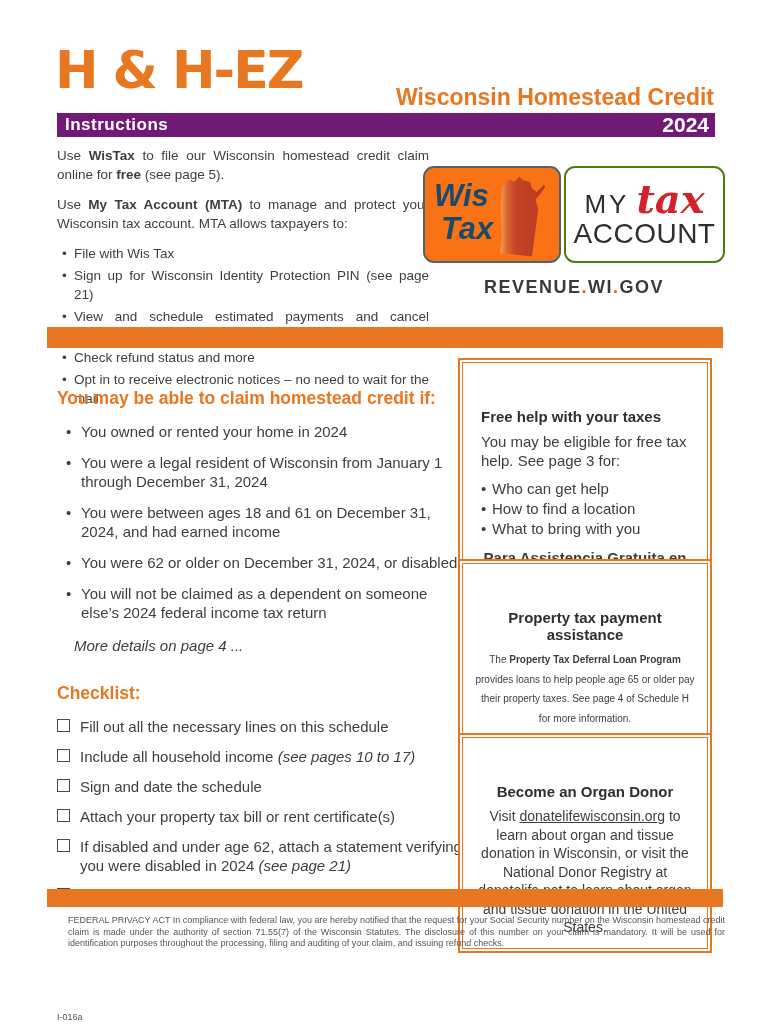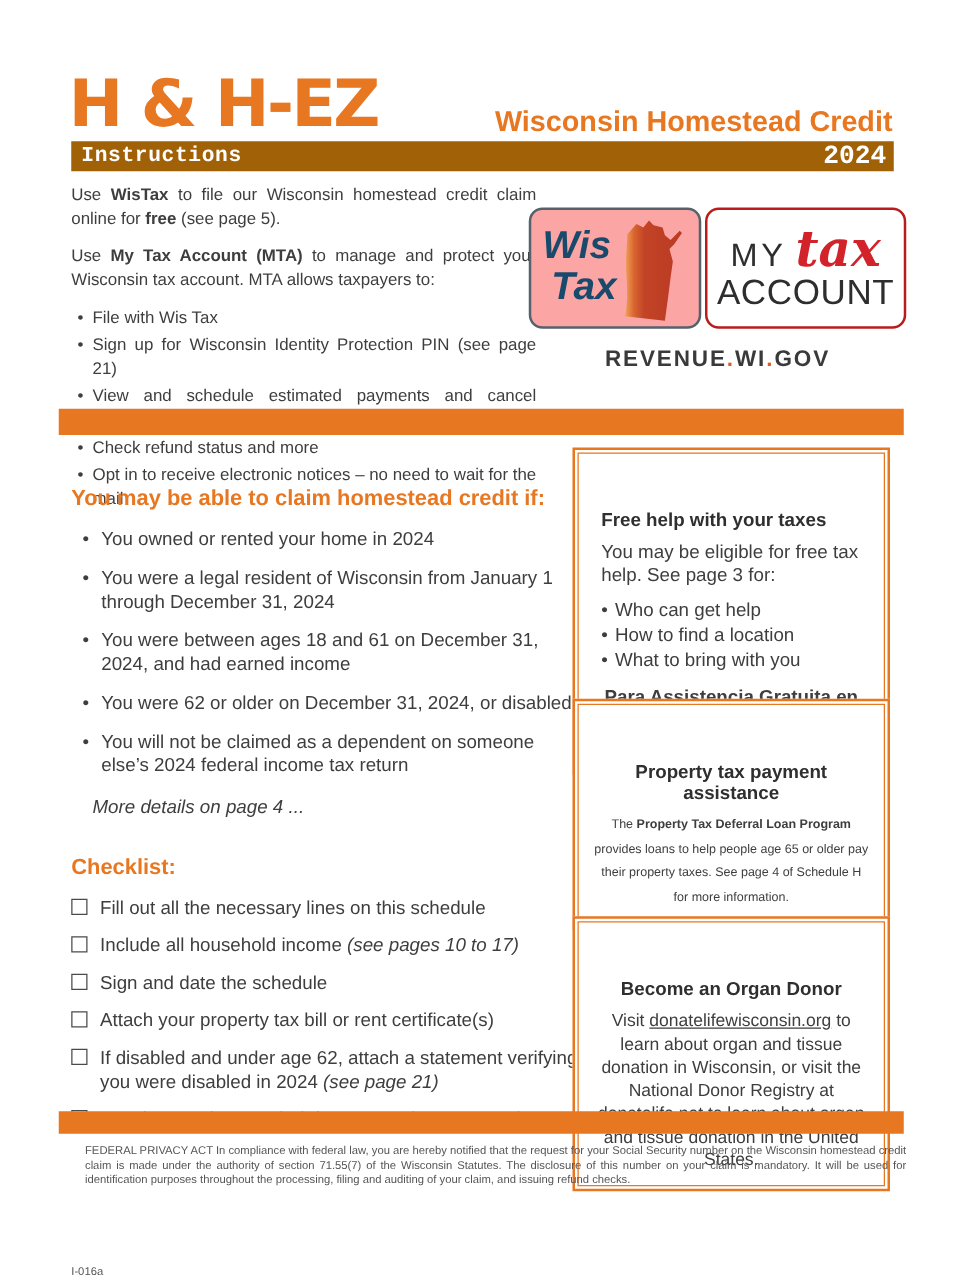--- a/index.html
+++ b/index.html
@@ -1,62 +1,62 @@
 <!DOCTYPE html>
 <html><head>
 <meta charset="utf-8">
 <style>
   * { margin:0; padding:0; box-sizing:border-box; }
   html,body { width:770px; height:1024px; background:#ffffff; overflow:hidden; }
   body { font-family:"Liberation Sans", sans-serif; color:#3e3e3e; position:relative; }
 
   
   .form-code {
-    position:absolute; left:55px; top:58px;
+    position:absolute; left:55px; top:44px;
     font-family:"DejaVu Sans", sans-serif;
     font-weight:bold; font-size:52px; line-height:1;
     letter-spacing:-2px; color:#e87722;
   }
   .doc-title {
     position:absolute; right:56px; top:84px;
     font-size:23px; font-weight:bold; color:#e87722;
   }
   .header-bar {
     position:absolute; left:57px; top:113px; width:658px; height:24px;
-    background:#a16207; display:flex; align-items:center; justify-content:space-between;font-family:Liberation Mono, monospace;
+    background:#701a75; display:flex; align-items:center; justify-content:space-between;
   }
   .header-bar .instructions { color:#fff; font-weight:bold; font-size:17px; padding-left:8px; letter-spacing:.5px; }
   .header-bar .year { color:#fff; font-weight:bold; font-size:21px; padding-right:6px; }
 
   
   .intro-left {
     position:absolute; left:57px; top:146px; width:372px;
     font-size:13.5px; line-height:19px; text-align:justify;
   }
   .intro-left p { margin-bottom:11px; }
   .plain-list { list-style:none; }
   .plain-list li { position:relative; padding-left:17px; margin-bottom:3px; text-align:justify; }
   .plain-list li::before { content:"•"; position:absolute; left:5px; }
 
   
   .logos { position:absolute; left:423px; top:166px; width:302px; }
   .logo-row { display:flex; gap:3px; }
   .wistax-box {
     width:138px; height:97px; border:2px solid #55626c; border-radius:11px;
-    background:#fca5a5; position:relative; overflow:hidden; flex:none;
+    background:#f97316; position:relative; overflow:hidden; flex:none;
   }
   .wistax-text {
     position:absolute; left:9px; top:11px; z-index:2;
     color:#1a4a6b; font-style:italic; font-weight:bold;
     font-size:31px; line-height:33px;
   }
   .wistax-text .t2 { display:block; margin-left:7px; }
   .wi-shape { position:absolute; right:3px; top:3px; width:70px; height:91px; }
   .mta-box {
-    width:161px; height:97px; border:2px solid #b91c1c; border-radius:11px;
+    width:161px; height:97px; border:2px solid #4d7c0f; border-radius:11px;
     background:#fff; display:flex; flex-direction:column; align-items:center;
     justify-content:center; flex:none; padding-top:3px;
   }
   .mta-line1 { display:flex; align-items:baseline; gap:7px; }
   .mta-my { font-size:26px; letter-spacing:3px; color:#2e2e2e; }
   .mta-tax { font-family:"DejaVu Serif", serif; font-style:italic; font-weight:bold; font-size:40px; color:#d2232a; line-height:34px; }
   .mta-account { font-size:28px; color:#2e2e2e; letter-spacing:0.5px; margin-top:-2px; }
   .revenue {
     margin-top:14px; text-align:center; font-size:18px; font-weight:bold;
     letter-spacing:1.5px; color:#3a3a3a;

